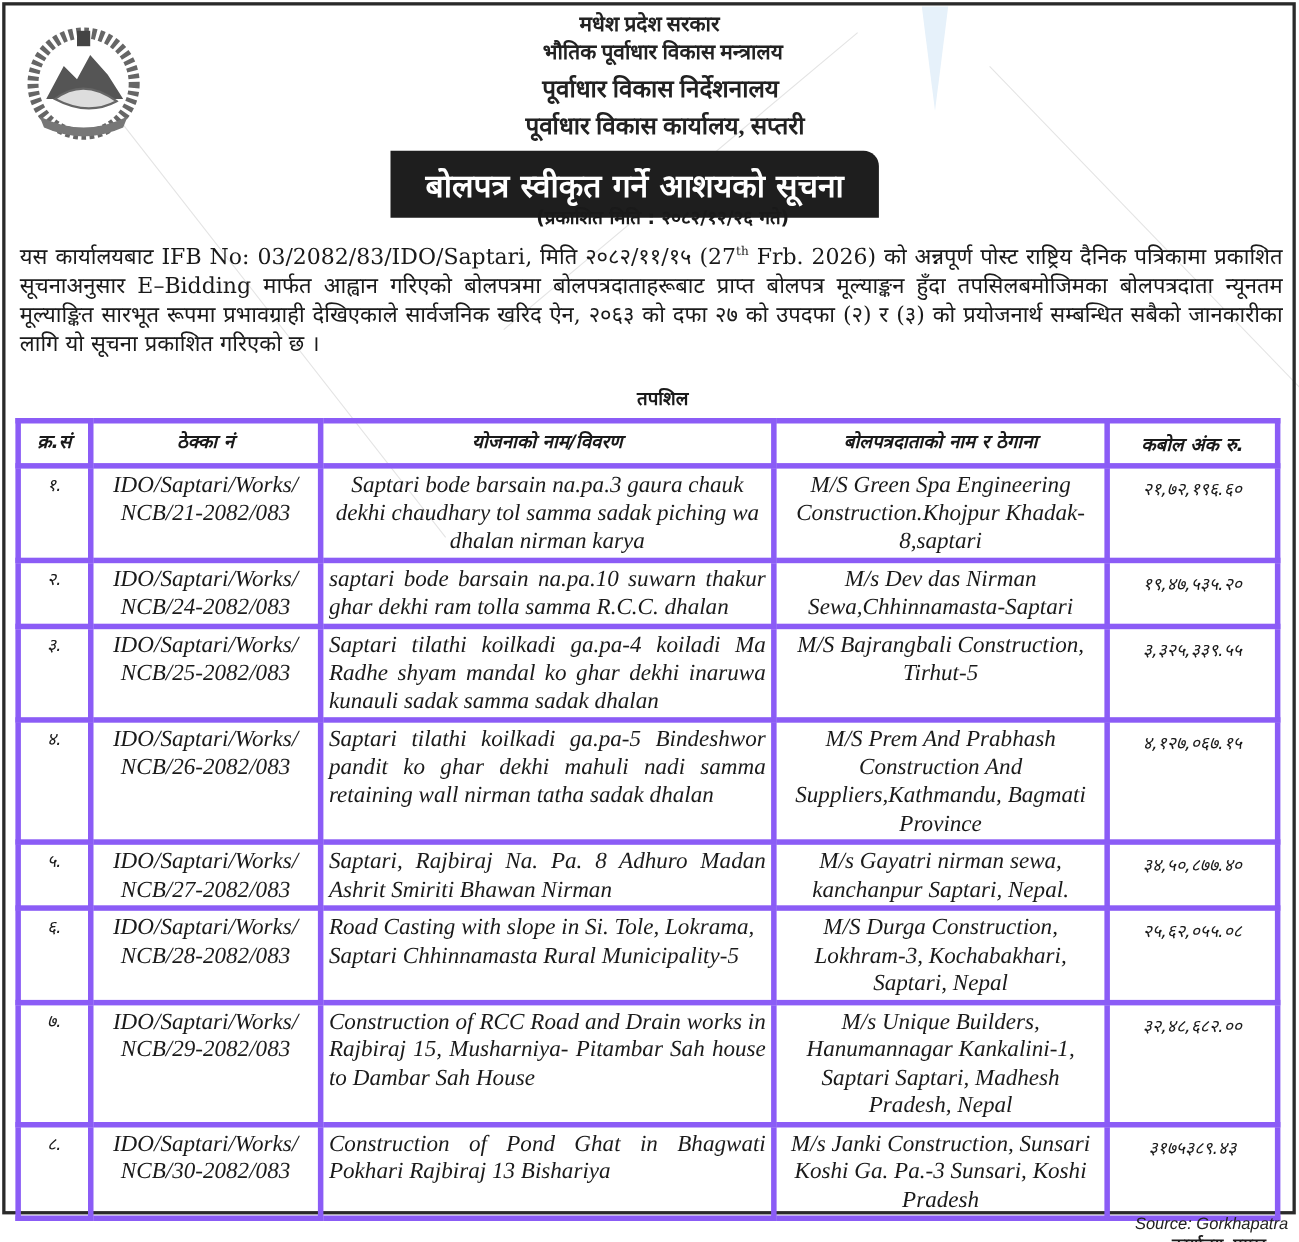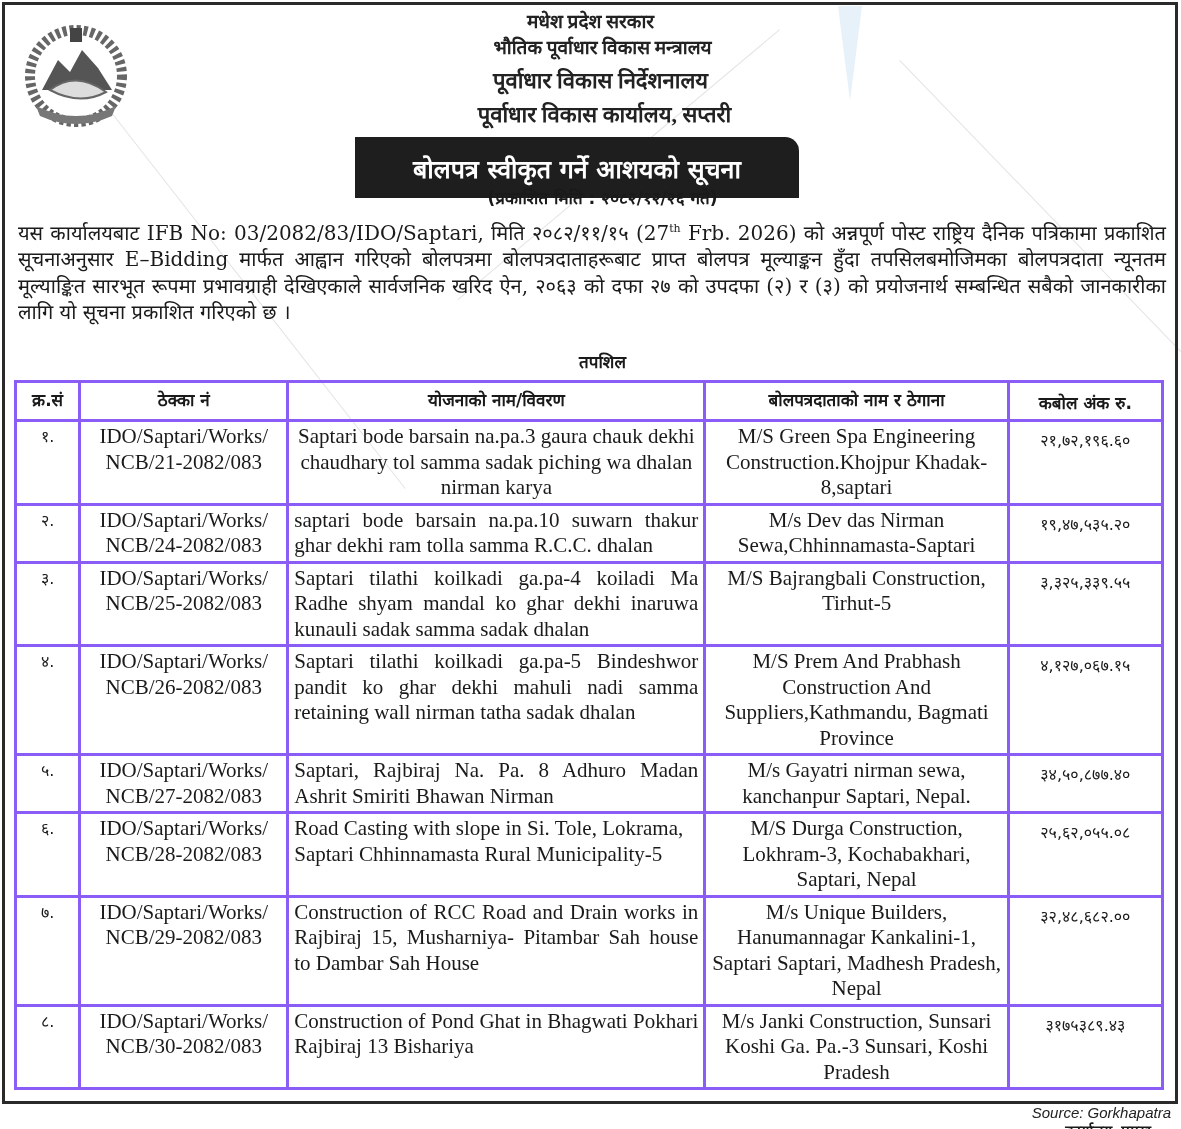--- a/index.html
+++ b/index.html
@@ -12,31 +12,31 @@
   .emblem { position: absolute; left: 20px; top: 20px; width: 112px; height: 110px; }
   .hdr { position: absolute; left: 0; width: 1181px; text-align: center;
          font-family: Liberation Serif, serif; font-weight: bold; color: #222; }
   .h1 { top: 8px; font-size: 19px; }
   .h2 { top: 34px; font-size: 19px; left: 12px; }
   .h3 { top: 64px; font-size: 22px; left: 10px; }
   .h4 { top: 98px; font-size: 22px; left: 14px; }
   .title-bar { position: absolute; left: 355px; top: 137px; width: 444px; height: 61px;
                background: #1e1e1e; color: #fff; border-top-right-radius: 14px;
                display: flex; align-items: center; justify-content: center;
-               font-family: "DejaVu Sans", sans-serif; font-weight: bold; font-size: 25px; }
+               font-family: "DejaVu Sans", sans-serif; font-weight: bold; font-size: 29px; }
   .pubdate { position: absolute; top: 186px; left: 0; width: 1181px; text-align: center;
              font-family: "DejaVu Sans", sans-serif; font-weight: bold; font-size: 17px; left: 12px; }
   .intro { position: absolute; left: 18px; top: 216px; width: 1148px; font-size: 20px;
            line-height: 26.5px; text-align: justify; font-family: "DejaVu Serif", serif; }
   .intro sup { font-size: 11px; }
   .tapasil { position: absolute; top: 350px; left: 0; width: 1181px; text-align: center;
              font-family: "DejaVu Sans", sans-serif; font-weight: bold; font-size: 17px; left: 12px; }
   table.bids { position: absolute; left: 14px; top: 380px; width: 1150px; border-collapse: collapse;
                font-size: 21px; line-height: 25.5px; }
-  table.bids th, table.bids td { border: 3px solid #8b5cf6; vertical-align: top; padding: 2px 5px; }
+  table.bids th, table.bids td { border: 5px solid #8b5cf6; vertical-align: top; padding: 2px 5px; font-style: italic; }
   table.bids th { font-family: "DejaVu Sans", sans-serif; font-weight: bold; font-size: 17px;
                   height: 30px; vertical-align: middle; padding: 0 4px; }
   .c-sn { width: 52px; text-align: center; font-family: "DejaVu Sans", sans-serif; font-size: 16px; }
   .c-ref { width: 196px; text-align: center; }
   .c-desc { width: 414px; text-align: justify; }
   .c-bidder { width: 294px; text-align: center; }
   .c-amt { width: 143px; text-align: center; font-family: "DejaVu Sans", sans-serif; font-size: 16px; padding-top: 6px !important; }
   td.c-sn { padding-top: 6px; }
   .ctr { text-align: center !important; }
   .signoff { position: absolute; right: 30px; top: 1120px; font-family: Liberation Mono, monospace;

